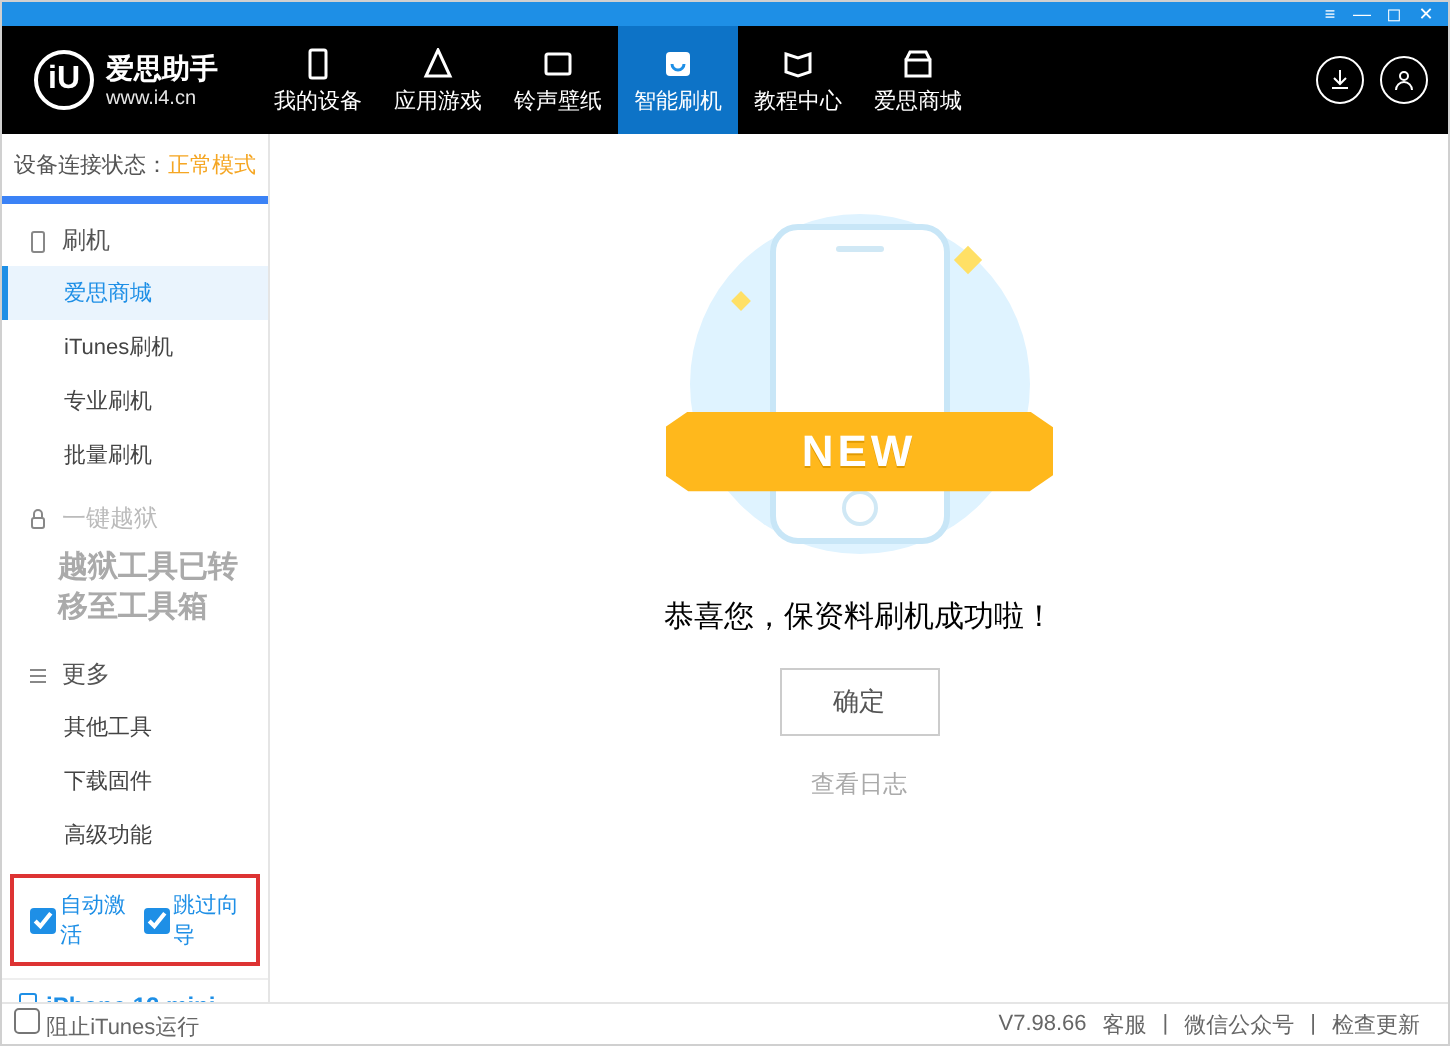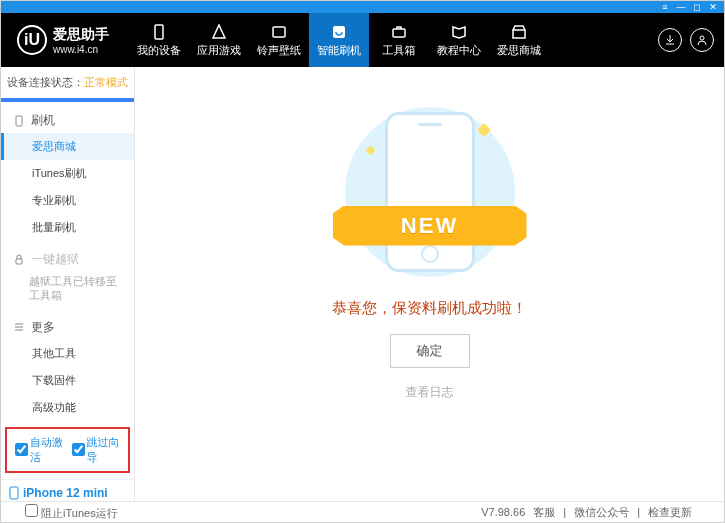--- a/index.html
+++ b/index.html
@@ -22,38 +22,38 @@
 .body { display: flex; height: 436px; }
 .sidebar { width: 134px; border-right: 1px solid #e5e5e5; display: flex; flex-direction: column; font-size: 12px; position: relative; }
 .status-line { padding: 8px 6px; font-size: 11px; color: #555; border-bottom: 4px solid #3b82f6; }
 .status-line .mode { color: #f5a623; }
 .side-section { padding: 6px 0 0 0; }
 .side-head { display: flex; align-items: center; gap: 6px; padding: 4px 12px; color: #555; }
 .side-head svg { stroke: #888; fill: none; }
 .side-items { }
 .side-item { padding: 6px 8px 6px 28px; color: #444; cursor: pointer; border-left: 3px solid transparent; font-size: 11px; }
 .side-item.active { background: #eaf4fd; color: #1e8fe6; border-left: 3px solid #1e8fe6; }
-.side-hint { font-size: 11px; color: #aaa; padding: 2px 8px 6px 28px; line-height: 1.3; }
+.side-hint { font-size: 15px; color: #aaa; padding: 2px 8px 6px 28px; line-height: 1.3; font-weight: bold; }
 .checkbox-row { display: flex; gap: 8px; padding: 6px 8px; border: 2px solid #d33; margin: 6px 4px 2px 4px; }
 .checkbox-row label { color: #1e8fe6; font-size: 11px; display: flex; align-items: center; gap: 2px; }
 .checkbox-row input { accent-color: #1e8fe6; }
 .device { padding: 6px 8px; border-top: 1px solid #eee; margin-top: 4px; }
 .device .devname { color: #1e8fe6; font-size: 12px; font-weight: bold; display: flex; align-items: center; gap: 4px; }
 .device .chip { display: inline-block; border: 1px solid #ccc; border-radius: 3px; padding: 1px 4px; font-size: 10px; color: #777; margin-top: 2px; }
 .main { flex: 1; display: flex; flex-direction: column; align-items: center; padding-top: 40px; }
 .phone-illus { width: 170px; height: 170px; background: #dff3ff; border-radius: 50%; position: relative; display: flex; align-items: center; justify-content: center; }
 .phone { width: 90px; height: 160px; background: #fff; border: 3px solid #c8e6f7; border-radius: 14px; position: relative; }
 .phone::before { content: ""; position: absolute; top: 8px; left: 50%; transform: translateX(-50%); width: 24px; height: 3px; background: #d0e8f5; border-radius: 2px; }
 .phone::after { content: ""; position: absolute; bottom: 6px; left: 50%; transform: translateX(-50%); width: 14px; height: 14px; border: 2px solid #d0e8f5; border-radius: 50%; }
 .ribbon { position: absolute; top: 58%; left: -12px; right: -12px; height: 40px; background: #ffb81c; display: flex; align-items: center; justify-content: center; color: #fff; font-weight: 900; font-size: 22px; letter-spacing: 2px; clip-path: polygon(0 20%, 6% 0, 94% 0, 100% 20%, 100% 80%, 94% 100%, 6% 100%, 0 80%); text-shadow: 0 1px 0 #e09a00; }
 .sparkle { position: absolute; width: 10px; height: 10px; background: #ffe066; transform: rotate(45deg); }
-.msg { margin-top: 22px; font-size: 15px; color: #c2410c; }
+.msg { margin-top: 22px; font-size: 15px; color: #000000; }
 .btn { margin-top: 16px; padding: 7px 26px; border: 1px solid #ccc; background: #fff; font-size: 13px; color: #555; cursor: pointer; }
 .loglink { margin-top: 16px; color: #aaa; font-size: 12px; cursor: pointer; }
-.footer { position: absolute; bottom: 0; left: 0; right: 0; height: 21px; border-top: 1px solid #e5e5e5; display: flex; align-items: center; padding: 0 24px; font-size: 11px; color: #666; background: #fff; }
+.footer { position: absolute; bottom: 0; left: 0; right: 0; height: 21px; border-top: 1px solid #e5e5e5; display: flex; align-items: center; padding: 0 6px; font-size: 11px; color: #666; background: #fff; }
 .footer .spacer { flex: 1; }
 .footer .flink { margin: 0 8px; cursor: pointer; }
 </style>
 </head>
 <body>
 
 <div class="titlebar">
   <span class="ctl">≡</span>
   <span class="ctl">—</span>
   <span class="ctl">◻</span>
@@ -94,29 +94,20 @@
       <span>铃声壁纸</span>
     </div>
     <div class="nav-item active">
       <span class="ico">
           <svg width="16" height="16" viewBox="0 0 16 16">
             <rect x="2" y="2" width="12" height="12" rx="2" fill="#fff" stroke="none"></rect>
             <path d="M5 8 A3 3 0 1 0 11 8" stroke="#1e8fe6"></path>
           </svg>
         </span>
       <span>智能刷机</span>
-    </div>
-    <div class="nav-item">
-      <span class="ico">
-          <svg width="16" height="16" viewBox="0 0 16 16">
-            <rect x="2" y="5" width="12" height="8" rx="1"></rect>
-            <path d="M6 5 V3 H10 V5"></path>
-          </svg>
-        </span>
-      <span>工具箱</span>
     </div>
     <div class="nav-item">
       <span class="ico">
           <svg width="16" height="16" viewBox="0 0 16 16">
             <path d="M2 3 L8 5 L14 3 V12 L8 14 L2 12 Z"></path>
           </svg>
         </span>
       <span>教程中心</span>
     </div>
     <div class="nav-item">

